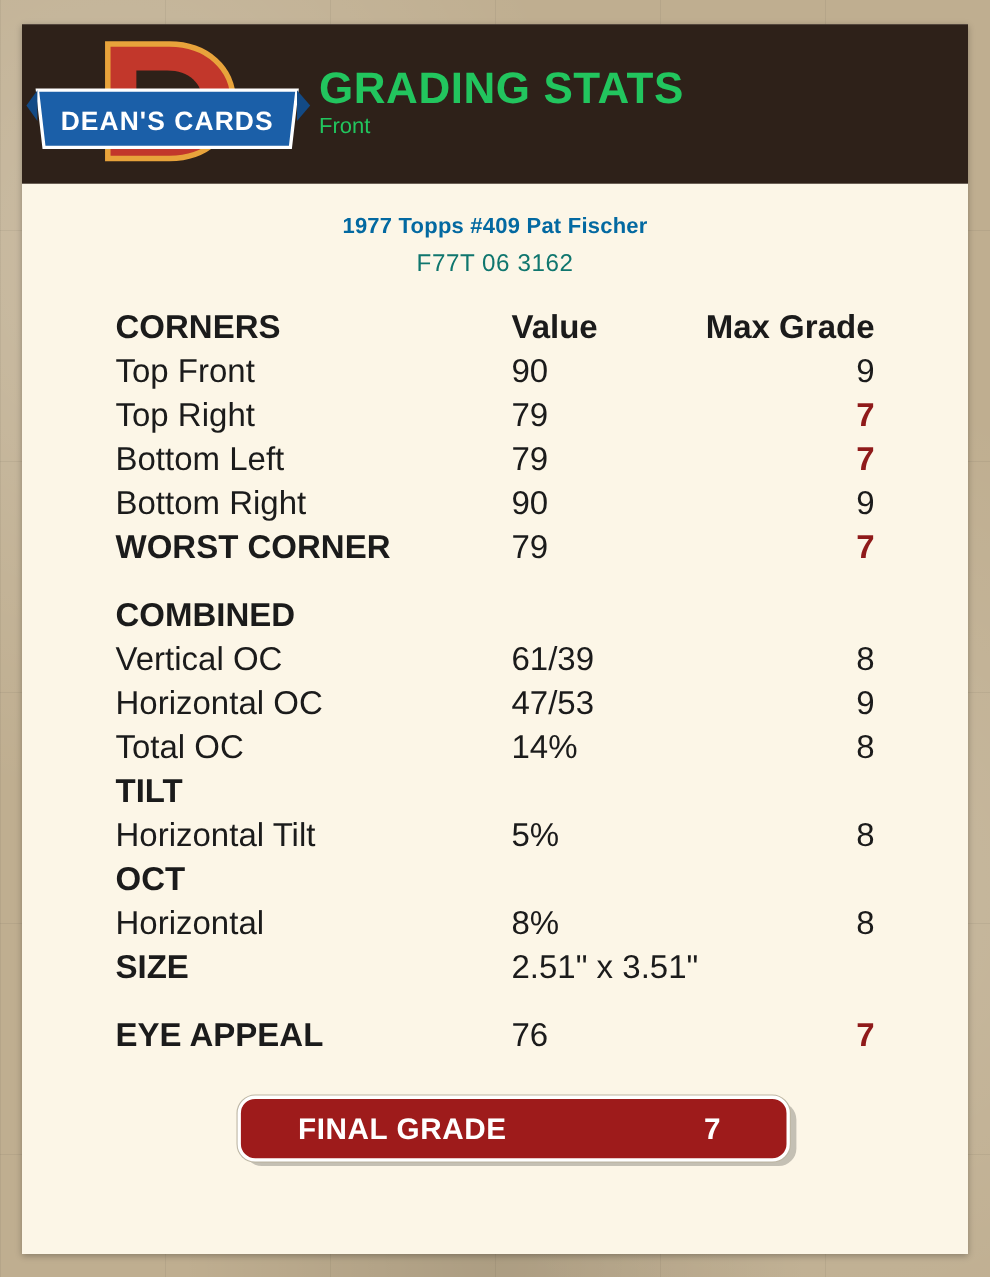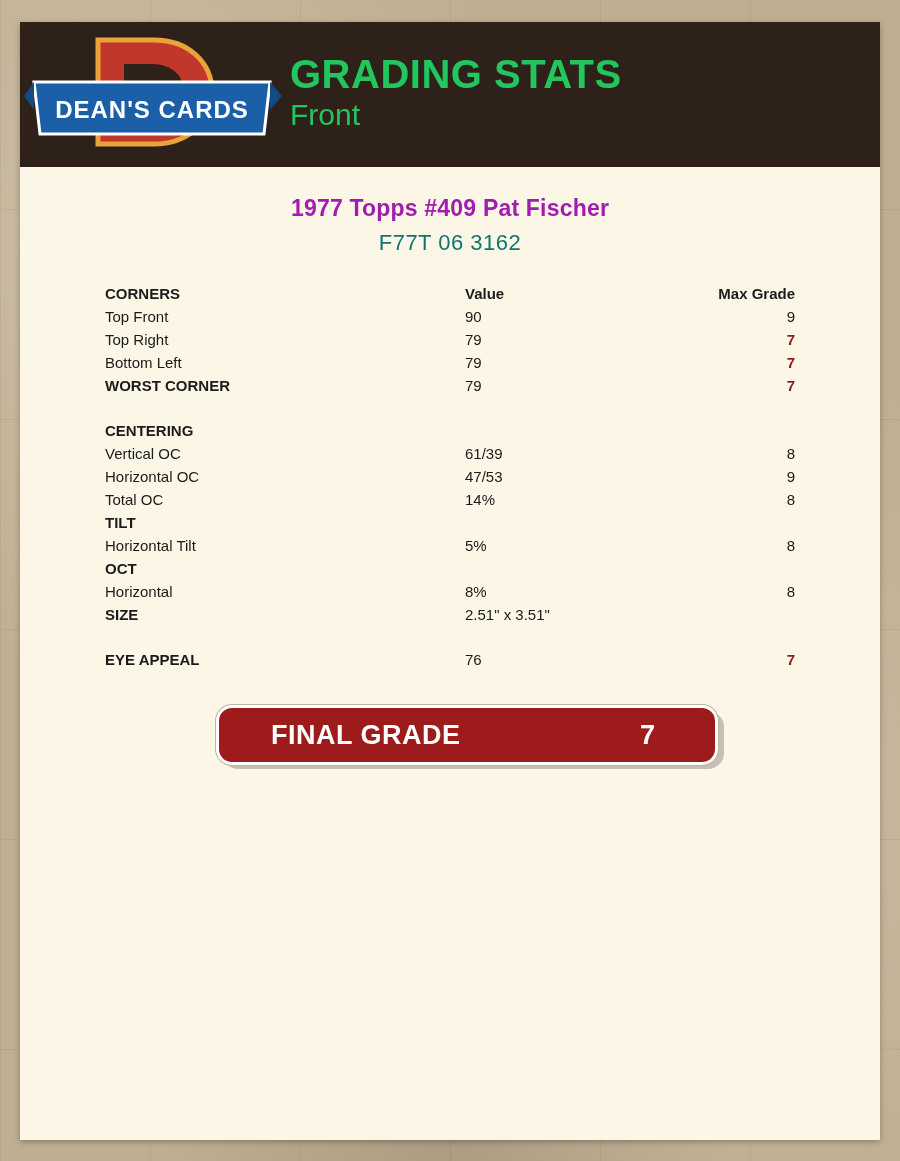--- a/index.html
+++ b/index.html
@@ -57,46 +57,46 @@
     color: #22c55e;
     padding-right: 30px;
   }
   .header-title {
     font-size: 40px;
     font-weight: bold;
     letter-spacing: 0.5px;
     line-height: 1.05;
   }
   .header-subtitle {
-    font-size: 30px;
+    font-size: 20px;
     font-weight: normal;
     line-height: 1.35;
   }
   .body-area {
     padding: 28px 46px 0 46px;
   }
   .card-title {
     text-align: center;
-    font-size: 23px;
+    font-size: 20px;
     font-weight: bold;
-    color: #a21caf;
+    color: #0369a1;
     letter-spacing: 0.2px;
   }
   .card-serial {
     text-align: center;
     font-size: 22px;
     color: #0f766e;
     margin-top: 8px;
     letter-spacing: 0.5px;
   }
   table.stats {
     margin: 26px auto 0 auto;
     width: 690px;
     border-collapse: collapse;
-    font-size: 15px;
+    font-size: 30px;
     color: #1b1b1b;
   }
   table.stats td {
     padding: 3px 0;
     vertical-align: baseline;
   }
   td.label {
     width: 360px;
     text-align: left;
   }
@@ -193,30 +193,35 @@
           <tr class="">
             <td class="label indent">Top Right</td>
             <td class="value">79</td>
             <td class="grade low">7</td>
           </tr>
           <tr class="">
             <td class="label indent">Bottom Left</td>
             <td class="value">79</td>
             <td class="grade low">7</td>
           </tr>
+          <tr class="">
+            <td class="label indent">Bottom Right</td>
+            <td class="value">90</td>
+            <td class="grade">9</td>
+          </tr>
           <tr class="section">
             <td class="label">WORST CORNER</td>
             <td class="value">79</td>
             <td class="grade low">7</td>
           </tr>
           <tr class="spacer">
             <td colspan="3"></td>
           </tr>
           <tr class="section">
-            <td class="label">CENTERING</td>
+            <td class="label">COMBINED</td>
             <td class="value"></td>
             <td class="grade"></td>
           </tr>
           <tr class="">
             <td class="label indent">Vertical OC</td>
             <td class="value">61/39</td>
             <td class="grade">8</td>
           </tr>
           <tr class="">
             <td class="label indent">Horizontal OC</td>

